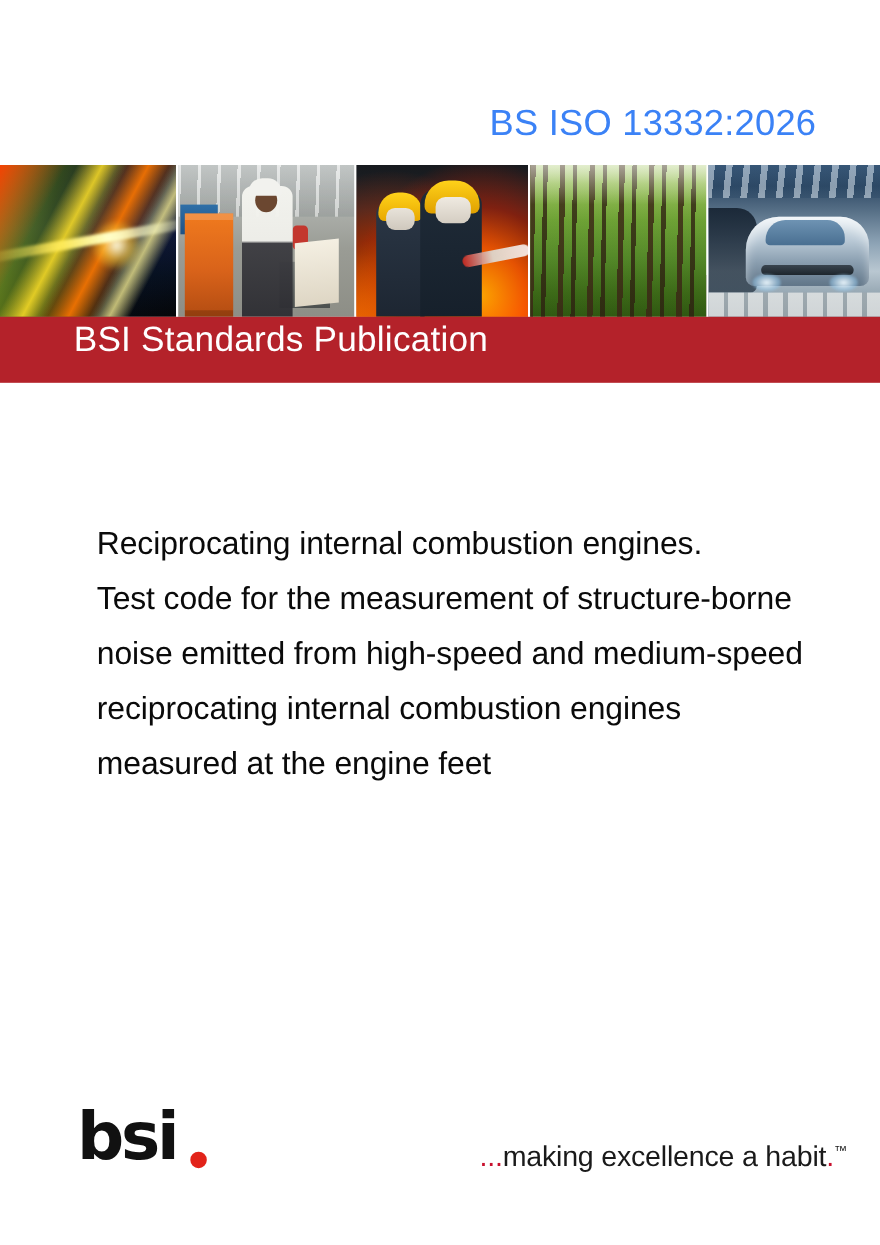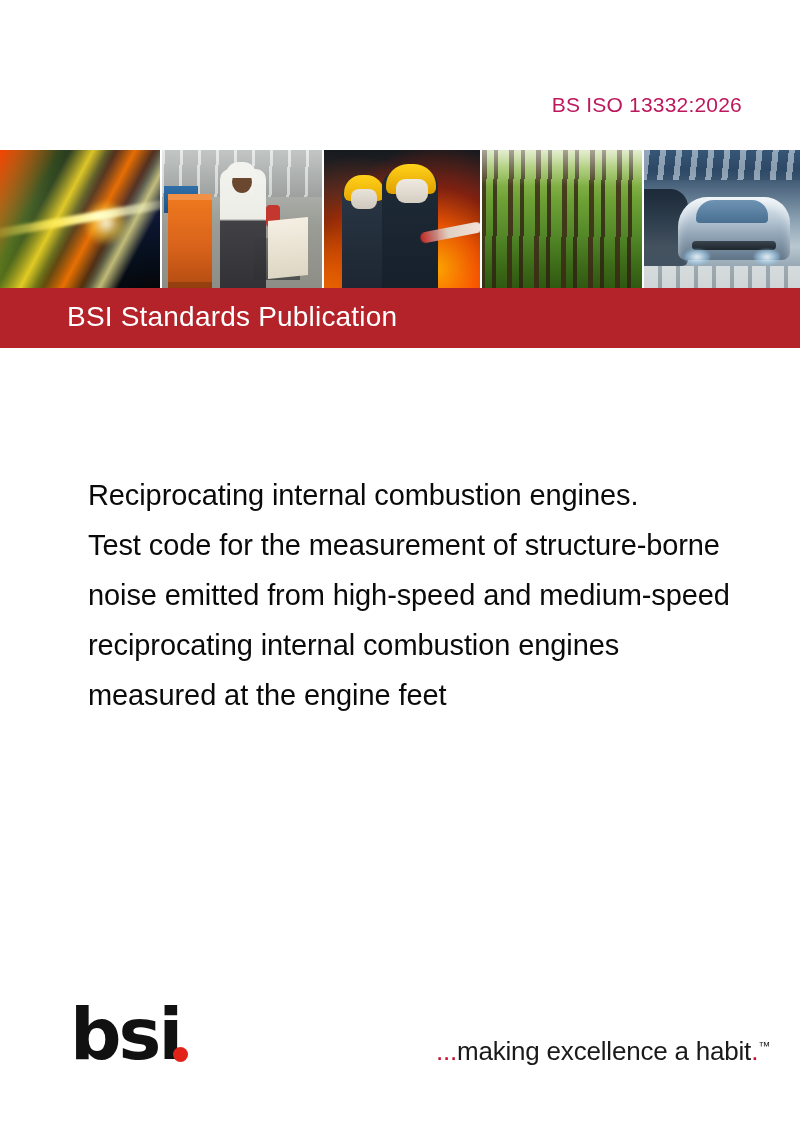--- a/index.html
+++ b/index.html
@@ -14,23 +14,23 @@
     overflow: hidden;
     font-family: "Liberation Sans", sans-serif;
     color: #000000;
   }
 
   
   #standard-number {
     position: absolute;
     top: 93px;
     right: 58px;
-    font-size: 21px;
+    font-size: 33px;
     letter-spacing: 0.2px;
-    color: #be185d;
+    color: #3b82f6;
     white-space: nowrap;
     margin-left: 36px;
   }
 
   
   #photo-strip {
     position: absolute;
     left: 0;
     top: 150px;
     width: 800px;
@@ -247,22 +247,22 @@
     position: absolute;
     left: 0;
     top: 288px;
     width: 800px;
     height: 60px;
     background: #b4222a;
   }
   #banner-text {
     position: absolute;
     left: 67px;
-    top: 13px;
-    font-size: 28px;
+    top: 2px;
+    font-size: 32px;
     color: #ffffff;
     letter-spacing: 0.2px;
     white-space: nowrap;
   }
 
   
   #title-block {
     position: absolute;
     left: 88px;
     top: 470px;
@@ -278,21 +278,21 @@
 
   
   #bsi-logo {
     position: absolute;
     left: 70px;
     top: 1003px;
     width: 130px;
     height: 62px;
   }
   #bsi-logo-text {
-    font-size: 72px;
+    font-size: 60px;
     line-height: 62px;
     font-weight: bold;
     letter-spacing: -3px;
     color: #111111;
     font-family: "DejaVu Sans", sans-serif;
   }
   #bsi-logo-dot {
     position: absolute;
     left: 103px;
     top: 44px;

